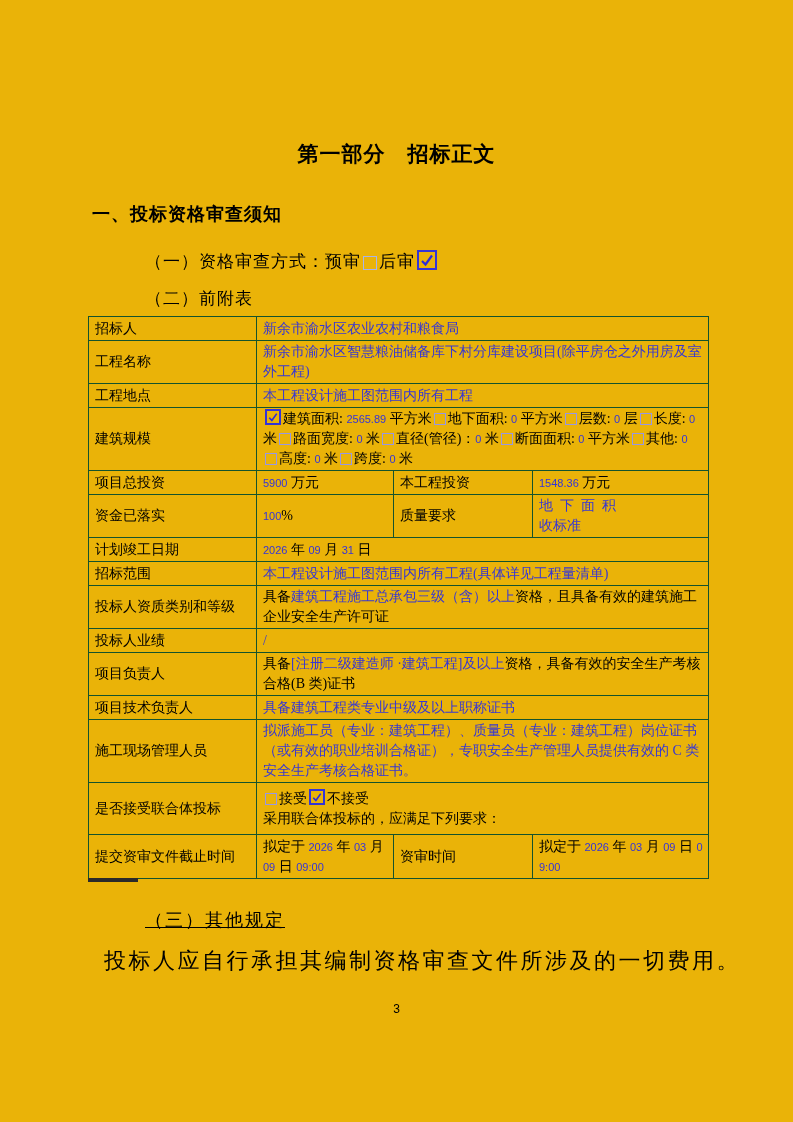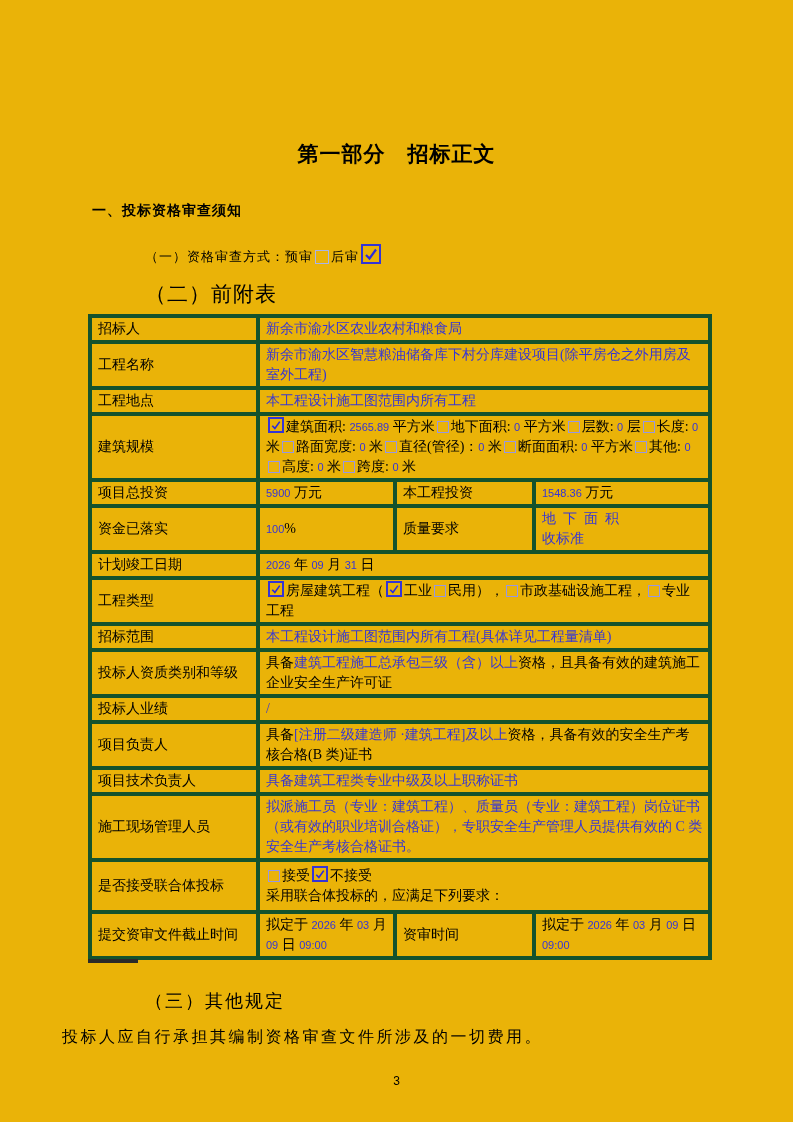--- a/index.html
+++ b/index.html
@@ -17,36 +17,36 @@
     text-align:center;
     font-family:"Liberation Sans", sans-serif;
     font-size:21px;
     font-weight:600;
     letter-spacing:1px;
     white-space:pre;
   }
   .section-heading {
     margin:34px 0 0 92px;
     font-family:"Liberation Sans", sans-serif;
-    font-size:14px;
+    font-size:18px;
     font-weight:bold;
     letter-spacing:1px;
   }
   .kai { font-family:"Liberation Serif", serif; }
-  .line1 { margin:24px 0 6px 145px; font-size:13px; letter-spacing:1px; }
-  .line2 { margin:14px 0 0 145px; font-size:21px; letter-spacing:1px; }
+  .line1 { margin:24px 0 6px 145px; font-size:17px; letter-spacing:1px; }
+  .line2 { margin:14px 0 0 145px; font-size:17px; letter-spacing:1px; }
   table.info-table {
     margin:6px 0 0 88px;
     width:620px;
     border-collapse:collapse;
     table-layout:fixed;
     font-size:14px;
   }
   table.info-table td {
-    border:4px solid #14532d;
+    border:1px solid #14532d;
     padding:1px 5px 1px 6px;
     line-height:20px;
     vertical-align:middle;
     word-break:break-all;
   }
   td.lbl { color:#000; }
   .blue { color:#3737d3; }
   .num {
     font-family:"Liberation Sans", sans-serif;
     font-weight:400;
@@ -63,22 +63,22 @@
   .cbx.checked   { width:16px; height:16px; border:2px solid #3434d6; color:#2b2bdd; }
   .cbx.checked svg { width:100%; height:100%; display:block; }
   .hdr .cbx { vertical-align:-3px; }
   .hdr .cbx.unchecked { width:14px; height:14px; border-color:#a9b4ea; }
   .hdr .cbx.checked { width:20px; height:20px; }
   .artifact {
     margin:-1px 0 0 88px;
     width:50px; height:4px;
     background:#2a2a2a;
   }
-  .line3 { margin:26px 0 0 145px; font-size:18px; letter-spacing:2px; }
-  .closing { margin:14px 0 0 62px; font-size:16px; letter-spacing:2.5px; }
+  .line3 { margin:26px 0 0 145px; font-size:18px; letter-spacing:2px;text-decoration:underline; }
+  .closing { margin:14px 0 0 104px; font-size:22px; letter-spacing:2.5px; }
   .page-number {
     margin-top:26px;
     text-align:center;
     font-family:"Liberation Sans", sans-serif;
     font-size:12px;
   }
 </style>
 </head>
 <body>
 
@@ -129,28 +129,20 @@
         <tr style="height: 42px;">
           <td class="lbl">资金已落实</td>
           <td class="val"><span class="num">100</span><span>%</span></td>
           <td class="lbl">质量要求</td>
           <td class="val"><span class="blue spread">地下面积</span><br><span class="blue">收标准</span></td>
         </tr>
         <tr style="height: 24px; margin-left: 24px;">
           <td class="lbl">计划竣工日期</td>
           <td class="val" colspan="3"><span class="num">2026</span><span> 年 </span><span class="num">09</span><span> 月 </span><span class="num">31</span><span> 日</span></td>
         </tr>
-        <tr style="height: 42px;">
-          <td class="lbl">工程类型</td>
-          <td class="val" colspan="3"><span class="cbx checked"><svg viewBox="0 0 16 16">
-                <path d="M3 9 L6.5 12.5 L13 3.5" fill="none" stroke="currentColor" stroke-width="2.2"></path>
-              </svg></span><span>房屋建筑工程（</span><span class="cbx checked"><svg viewBox="0 0 16 16">
-                <path d="M3 9 L6.5 12.5 L13 3.5" fill="none" stroke="currentColor" stroke-width="2.2"></path>
-              </svg></span><span>工业</span><span class="cbx unchecked"></span><span>民用），</span><span class="cbx unchecked"></span><span>市政基础设施工程，</span><span class="cbx unchecked"></span><span>专业工程</span></td>
-        </tr>
         <tr style="height: 24px;">
           <td class="lbl">招标范围</td>
           <td class="val" colspan="3"><span class="blue">本工程设计施工图范围内所有工程(具体详见工程量清单)</span></td>
         </tr>
         <tr style="height: 42px;">
           <td class="lbl">投标人资质类别和等级</td>
           <td class="val" colspan="3"><span>具备</span><span class="blue">建筑工程施工总承包三级（含）以上</span><span>资格，且具备有效的建筑施工企业安全生产许可证</span></td>
         </tr>
         <tr style="height: 24px;">
           <td class="lbl">投标人业绩</td>

